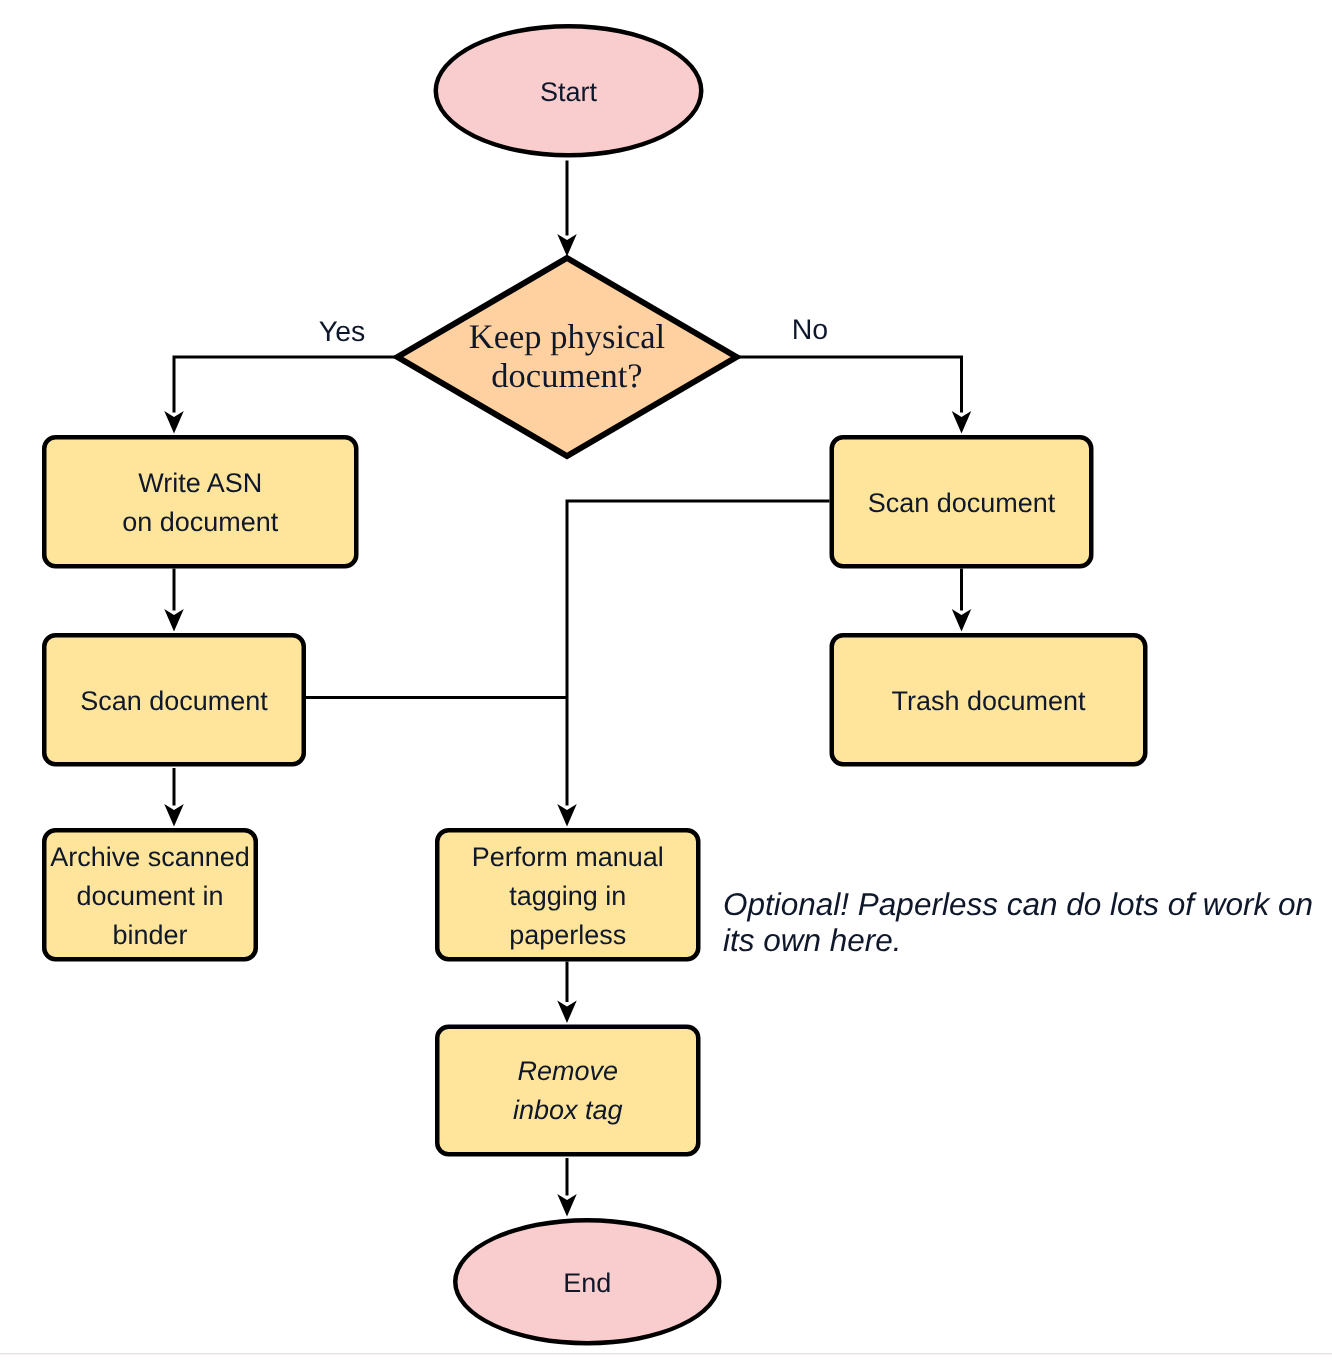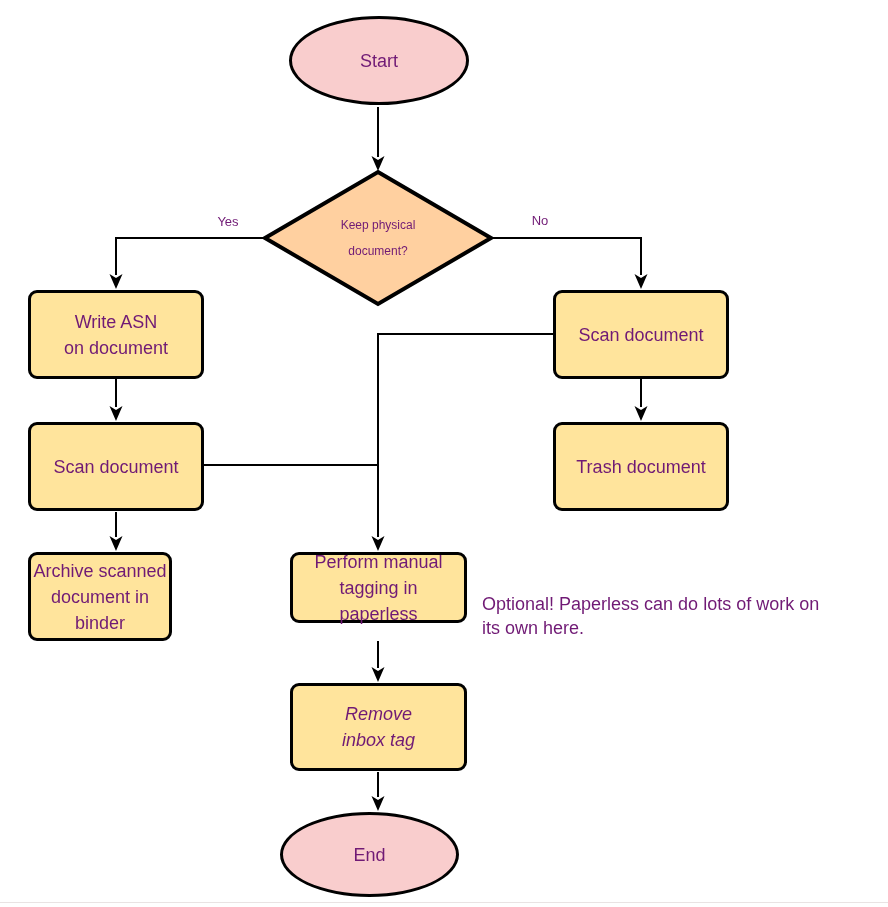--- a/index.html
+++ b/index.html
@@ -2,21 +2,21 @@
 <html><head>
 <meta charset="utf-8">
 <style>
   html, body { margin: 0; padding: 0; background: #ffffff; }
   .stage {
     position: relative;
     width: 888px;
     height: 907px;
     background: #ffffff;
     font-family: "Liberation Sans", sans-serif;
-    color: #701a75;
+    color: #0f172a;
     overflow: hidden;
   }
   svg.wires {
     position: absolute;
     left: 0; top: 0;
     width: 888px; height: 907px;
   }
   .node {
     position: absolute;
     box-sizing: border-box;
@@ -31,32 +31,34 @@
   }
   .terminal { border-radius: 50%; }
   .process  { border-radius: 9px; }
   .decision-label {
     position: absolute;
     display: flex;
     align-items: center;
     justify-content: center;
     text-align: center;
     white-space: pre-line;
-    font-size: 12px;
+    font-size: 23px;
     line-height: 26px;
+    font-family: Liberation Serif, serif;
   }
   .edge-label {
     position: absolute;
-    font-size: 13px;
+    font-size: 19px;
     line-height: 20px;
     text-align: center;
   }
   .annotation {
     position: absolute;
-    font-size: 18px;
+    font-style: italic;
+    font-size: 21px;
     line-height: 24px;
     white-space: pre-line;
   }
   .bottom-hairline {
     position: absolute;
     left: 0; right: 0;
     top: 902px;
     height: 1px;
     background: #e9e3e3;
   }
@@ -107,52 +109,52 @@
   <div class="node terminal" style="left: 289px; top: 16px; width: 180px; height: 89px; background: rgb(249, 205, 205);">
     <span>Start</span>
   </div>
 
   <div class="decision-label" style="left:278px; top:196px; width:200px; height:84px;">Keep physical
 document?</div>
 
   <div class="edge-label" style="left:205px; top:212px; width:46px;">Yes</div>
   <div class="edge-label" style="left:518px; top:211px; width:44px;">No</div>
 
-  <div class="node process" style="left: 28px; top: 290px; width: 176px; height: 89px; background: rgb(255, 228, 156);">
+  <div class="node process" style="left: 28px; top: 290px; width: 211px; height: 89px; background: rgb(255, 228, 156);">
     <span>Write ASN
 on document</span>
   </div>
   <div class="node process" style="left: 28px; top: 422px; width: 176px; height: 89px; background: rgb(255, 228, 156);">
     <span>Scan document</span>
   </div>
   <div class="node process" style="left: 28px; top: 552px; width: 144px; height: 89px; background: rgb(255, 228, 156);">
     <span>Archive scanned
 document in
 binder</span>
   </div>
 
   <div class="node process" style="left: 553px; top: 290px; width: 176px; height: 89px; background: rgb(255, 228, 156);">
     <span>Scan document</span>
   </div>
-  <div class="node process" style="left: 553px; top: 422px; width: 176px; height: 89px; background: rgb(255, 228, 156);">
+  <div class="node process" style="left: 553px; top: 422px; width: 212px; height: 89px; background: rgb(255, 228, 156);">
     <span>Trash document</span>
   </div>
 
-  <div class="node process" style="left: 290px; top: 552px; width: 177px; height: 71px; background: rgb(255, 228, 156);">
+  <div class="node process" style="left: 290px; top: 552px; width: 177px; height: 89px; background: rgb(255, 228, 156);">
     <span>Perform manual
 tagging in
 paperless</span>
   </div>
 
   <div class="annotation" style="left:482px; top:592px; width:402px;">Optional! Paperless can do lots of work on
 its own here.</div>
 
   <div class="node process" style="left: 290px; top: 683px; width: 177px; height: 88px; background: rgb(255, 228, 156); font-style: italic;">
     <span>Remove
 inbox tag</span>
   </div>
 
-  <div class="node terminal" style="left: 280px; top: 812px; width: 179px; height: 85px; background: rgb(249, 205, 205);">
+  <div class="node terminal" style="left: 302px; top: 812px; width: 179px; height: 85px; background: rgb(249, 205, 205);">
     <span>End</span>
   </div>
 
   <div class="bottom-hairline"></div>
 </div>
 
 </body></html>

